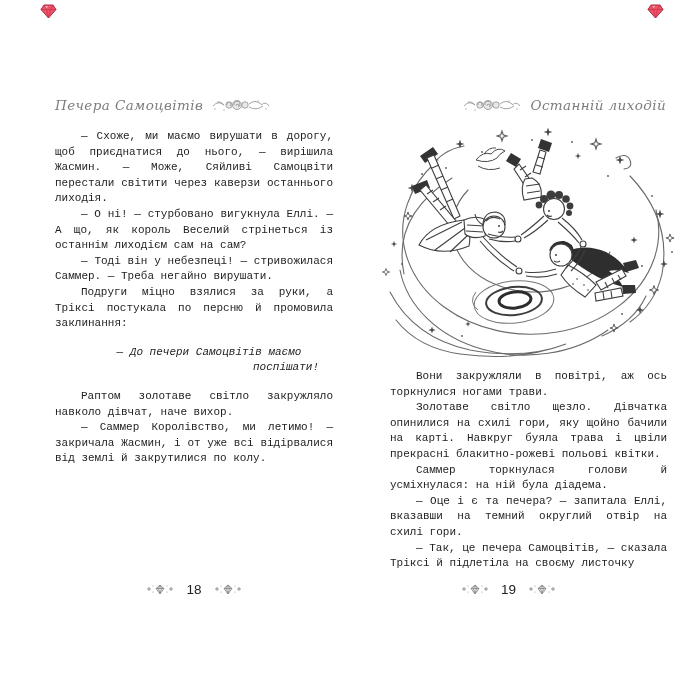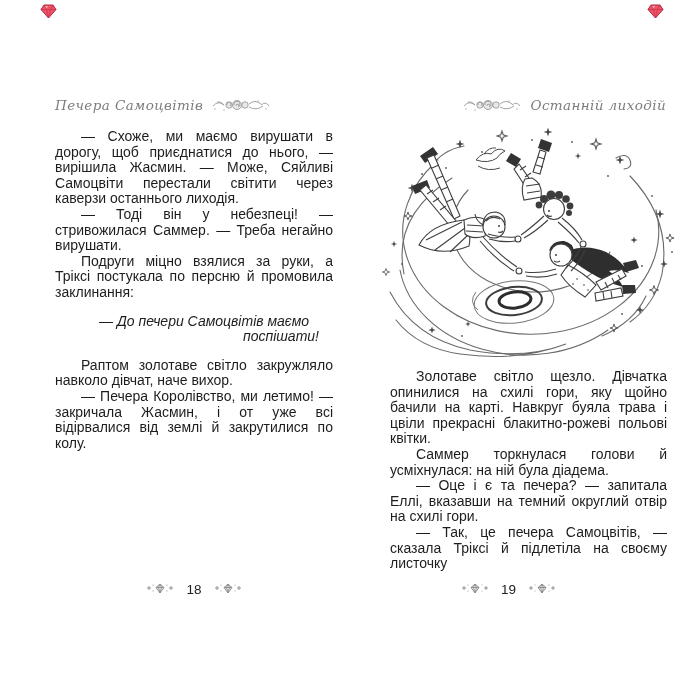--- a/index.html
+++ b/index.html
@@ -9,33 +9,33 @@
   .corner-gem{position:absolute;top:4px;}
   .corner-gem.gl{left:40px;}
   .corner-gem.gr{left:647px;}
   
   .runhead{position:absolute;top:97px;display:flex;align-items:flex-end;gap:9px;
            font-family:"DejaVu Serif",serif;font-style:italic;font-size:13.5px;
            color:#7c7c7c;letter-spacing:.4px;white-space:nowrap;}
   .runhead.left{left:55px;}
   .runhead.right{right:34px;}
   
-  .col{position:absolute;font-size:14px;line-height:15.6px;text-align:justify;}
+  .col{position:absolute;font-size:11px;line-height:15.6px;text-align:justify;font-family:Liberation Mono, monospace;}
   .col-left{left:55px;top:129px;width:278px;}
   .col-right{left:390px;top:369px;width:277px;}
   .col p{margin:0;text-indent:26px;}
   
   .verse{margin:13px 0;font-style:italic;padding-left:38px;padding-right:14px;}
   .verse div{text-indent:0;line-height:15.6px;}
   .v-r{text-align:right;}
-  .v-l{text-align:left;margin-left:6px;}
+  .v-l{text-align:center;margin-left:6px;}
   
   .illus{position:absolute;left:372px;top:124px;width:312px;height:240px;}
   
-  .footer{position:absolute;top:582px;display:flex;justify-content:center;gap:11px;}
+  .footer{position:absolute;top:582px;display:flex;align-items:center;justify-content:center;gap:11px;}
   .footer.f18{left:55px;width:278px;}
   .footer.f19{left:370px;width:277px;}
   .pagenum{font-size:13.5px;color:#222;}
   .orn{display:block;}
 </style>
 </head>
 <body>
 
 <div class="stage">
 
@@ -89,28 +89,29 @@
           <circle cx="46" cy="4" r=".7"></circle>
           <circle cx="54" cy="12" r=".7"></circle>
           <circle cx="12" cy="13" r=".7"></circle>
         </g>
     </svg>
     <span>Останній лиходій</span>
   </div>
 
   <div class="col col-left">
     <p>— Схоже, ми маємо вирушати в дорогу, щоб приєднатися до нього, — вирішила Жасмин. — Може, Сяйливі Самоцвіти перестали світити через каверзи останнього лиходія.</p>
+    <p>— О ні! — стурбовано вигукнула Еллі. — А що, як король Веселий стрінеться із останнім лиходієм сам на сам?</p>
     <p>— Тоді він у небезпеці! — стривожилася Саммер. — Треба негайно вирушати.</p>
     <p>Подруги міцно взялися за руки, а Тріксі постукала по персню й промовила заклинання:</p>
     <div class="verse">
       <div class="v-l">— До печери Самоцвітів маємо</div>
       <div class="v-r">поспішати!</div>
     </div>
     <p>Раптом золотаве світло закружляло навколо дівчат, наче вихор.</p>
-    <p>— Печера Королівство, ми летимо! — закричала Жасмин, і от уже всі відірвалися від землі й закрутилися по колу.</p>
+    <p>— Саммер Королівство, ми летимо! — закричала Жасмин, і от уже всі відірвалися від землі й закрутилися по колу.</p>
   </div>
 
   <svg class="illus" viewBox="0 0 312 240">
     <defs>
       <path id="st4" d="M0,-4.5 L1.1,-1.1 4.5,0 1.1,1.1 0,4.5 -1.1,1.1 -4.5,0 -1.1,-1.1 Z"></path>
     </defs>
 
     <g stroke="#6a6a6a" fill="none" stroke-width="1.1" stroke-linecap="round">
       <path d="M64,38 A128,103 0 1 0 284,86"></path>
       <path d="M28,146 A126,100 0 0 0 236,206"></path>
@@ -245,20 +246,21 @@
     </g>
 
     <g fill="#ffffff" stroke="#3f3f3f" stroke-width="1.1">
       <circle cx="146" cy="115" r="3"></circle>
         <circle cx="211" cy="120" r="3"></circle>
         <circle cx="147" cy="147" r="3"></circle>
     </g>
   </svg>
 
   <div class="col col-right">
+    <p>Вони закружляли в повітрі, аж ось торкнулися ногами трави.</p>
     <p>Золотаве світло щезло. Дівчатка опинилися на схилі гори, яку щойно бачили на карті. Навкруг буяла трава і цвіли прекрасні блакитно-рожеві польові квітки.</p>
     <p>Саммер торкнулася голови й усміхнулася: на ній була діадема.</p>
     <p>— Оце і є та печера? — запитала Еллі, вказавши на темний округлий отвір на схилі гори.</p>
     <p>— Так, це печера Самоцвітів, — сказала Тріксі й підлетіла на своєму листочку</p>
   </div>
 
   <div class="footer f18">
     <svg class="orn" width="30" height="13" viewBox="0 0 30 13">
       <g stroke="#8a8a8a" stroke-width="0.9" fill="none">
         <polygon points="15,2 19,5.5 15,11 11,5.5" fill="#efefef"></polygon>

